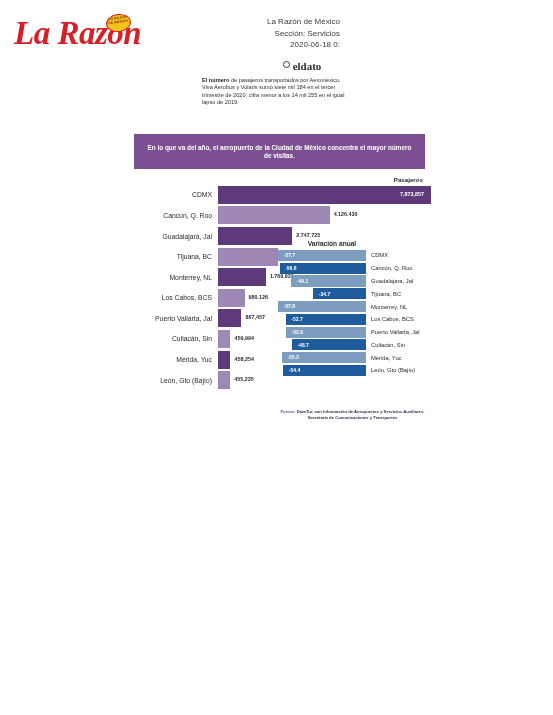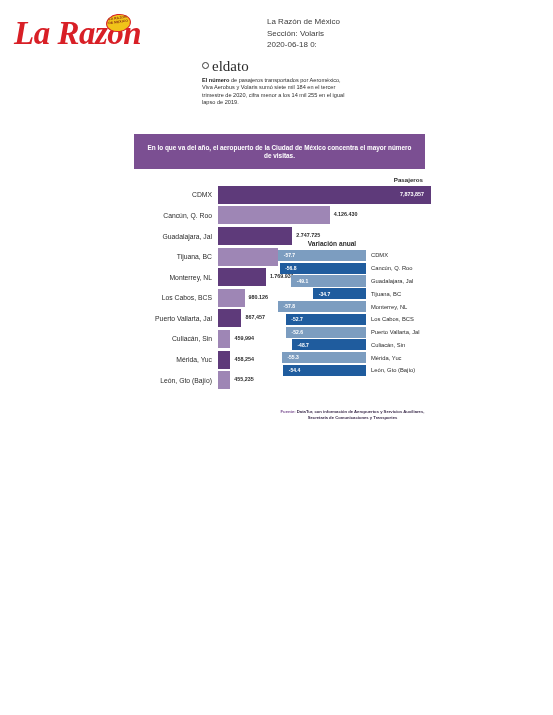--- a/index.html
+++ b/index.html
@@ -41,29 +41,31 @@
     color:#8a2f14;text-align:center;
     transform:rotate(-8deg);
     letter-spacing:0.1px;
   }
 
   .meta{
     position:absolute;left:267px;top:16px;
     font-size:8px;line-height:11.6px;
     color:#3b3b3b;
     white-space:nowrap;
+    text-align:right;
   }
 
   
   .eldato-wrap{position:absolute;left:202px;top:58px;width:200px;}
   .eldato-title{
     font-family:"Liberation Serif", serif;
-    font-weight:normal;font-size:15px;line-height:16px;
+    font-weight:bold;font-size:11px;line-height:16px;
     color:#2b2b2b;
     white-space:nowrap;
+    text-align:center;
   }
   .eldato-bullet{
     display:inline-block;width:5px;height:5px;
     border:1.1px solid #3a3a3a;border-radius:50%;
     vertical-align:2px;margin-right:3px;
   }
   .eldato-body{
     margin-top:3px;
     font-size:5.6px;line-height:7.4px;
     color:#2f2f2f;
@@ -164,21 +166,21 @@
 </head>
 <body>
 
 <div class="masthead">
   <div class="logo">La Razón</div>
   <div class="logo-seal"></div>
   <div class="logo-seal-text">LA RAZON DE MEXICO</div>
 
   <div class="meta">
     <div>La Razón de México</div>
-    <div>Sección: Volaris</div>
+    <div>Sección: Servicios</div>
     <div>2020-06-18 0:</div>
   </div>
 </div>
 
 <div class="eldato-wrap">
   <div class="eldato-title">
     <span class="eldato-bullet"></span><span>eldato</span>
   </div>
   <div class="eldato-body">
     <b>El número</b><span> de pasajeros transportados por Aeroméxico, Viva Aerobus y Volaris sumó siete mil 184 en el tercer trimestre de 2020, cifra menor a los 14 mil 255 en el igual lapso de 2019.</span>

